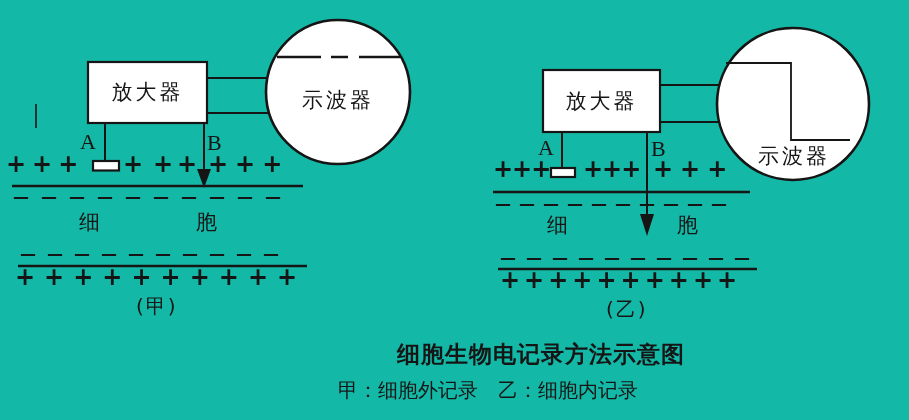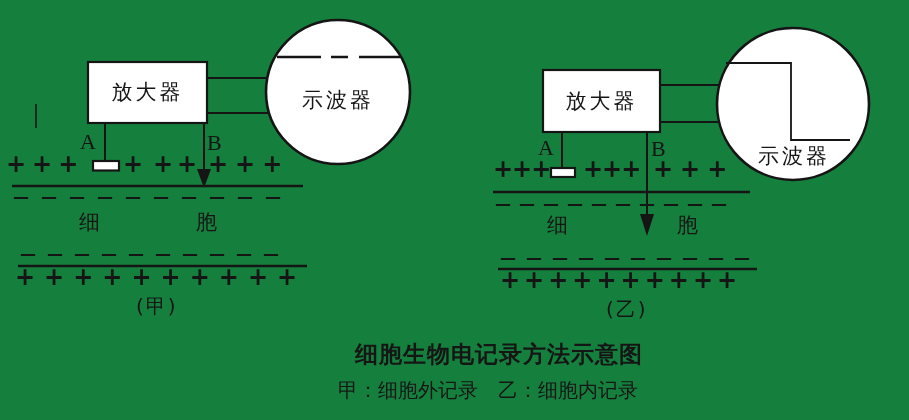--- a/index.html
+++ b/index.html
@@ -1,28 +1,28 @@
 <!DOCTYPE html>
 <html><head>
 <meta charset="utf-8">
 <style>
   html,body { margin:0; padding:0; background:#ffffff; }
   #stage {
-    position:relative; width:909px; height:420px; background:#15803d;
+    position:relative; width:909px; height:420px; background:#14b8a6;
     font-family:"DejaVu Sans", sans-serif; color:#111; overflow:hidden;
   }
   #shapes { position:absolute; left:0; top:0; width:909px; height:420px; }
   .txt { position:absolute; white-space:pre; color:#151515; }
   .cjk { font-size:21px; line-height:22px; letter-spacing:3px; }
   .boxlabel { text-align:center; }
   .ab { font-family:"Liberation Serif", serif; font-size:22px; line-height:22px; font-weight:500; }
   .plus { font-size:24px; font-weight:700; line-height:24px; }
   .dash { font-size:16px; font-weight:700; line-height:16px; }
   .paneltag { font-size:20px; line-height:21px; letter-spacing:2px; }
-  .title { font-size:23px; line-height:24px; font-weight:700; letter-spacing:1px; }
+  .title { font-size:23px; line-height:24px; font-weight:700; letter-spacing:1px;margin-left:42px; }
   .subtitle { font-size:20px; line-height:21px; }
 </style>
 </head>
 <body>
 
 <div id="stage">
 
   <svg id="shapes" viewBox="0 0 909 420" xmlns="http://www.w3.org/2000/svg">
 
     <g stroke="#151515" fill="none">

